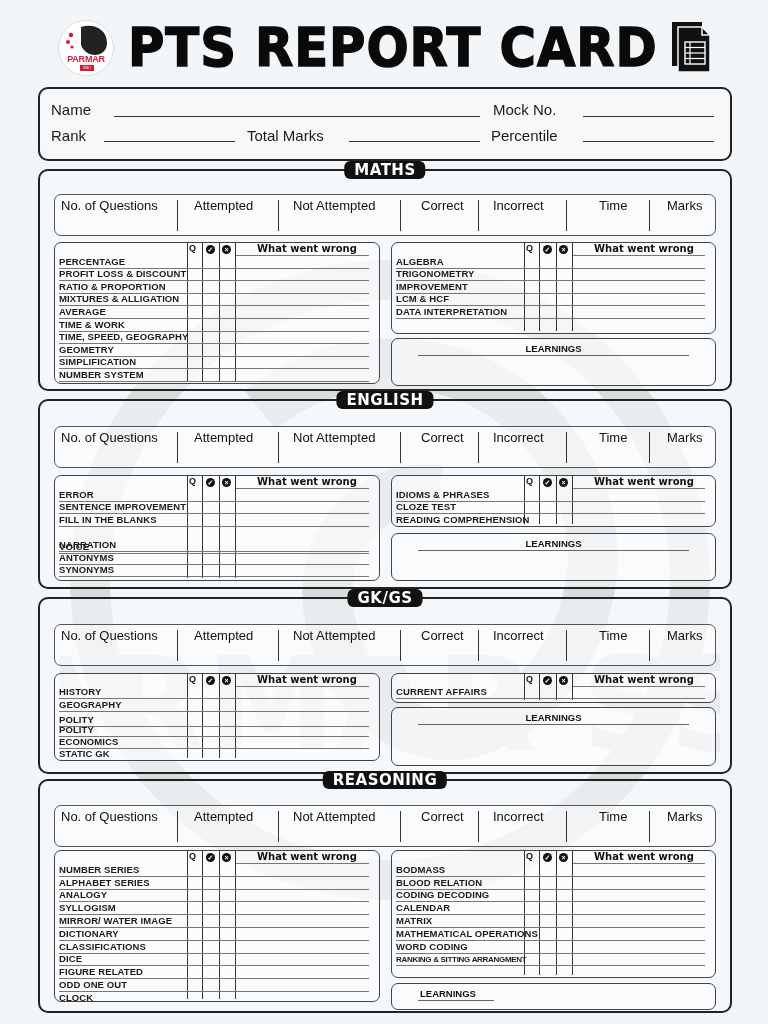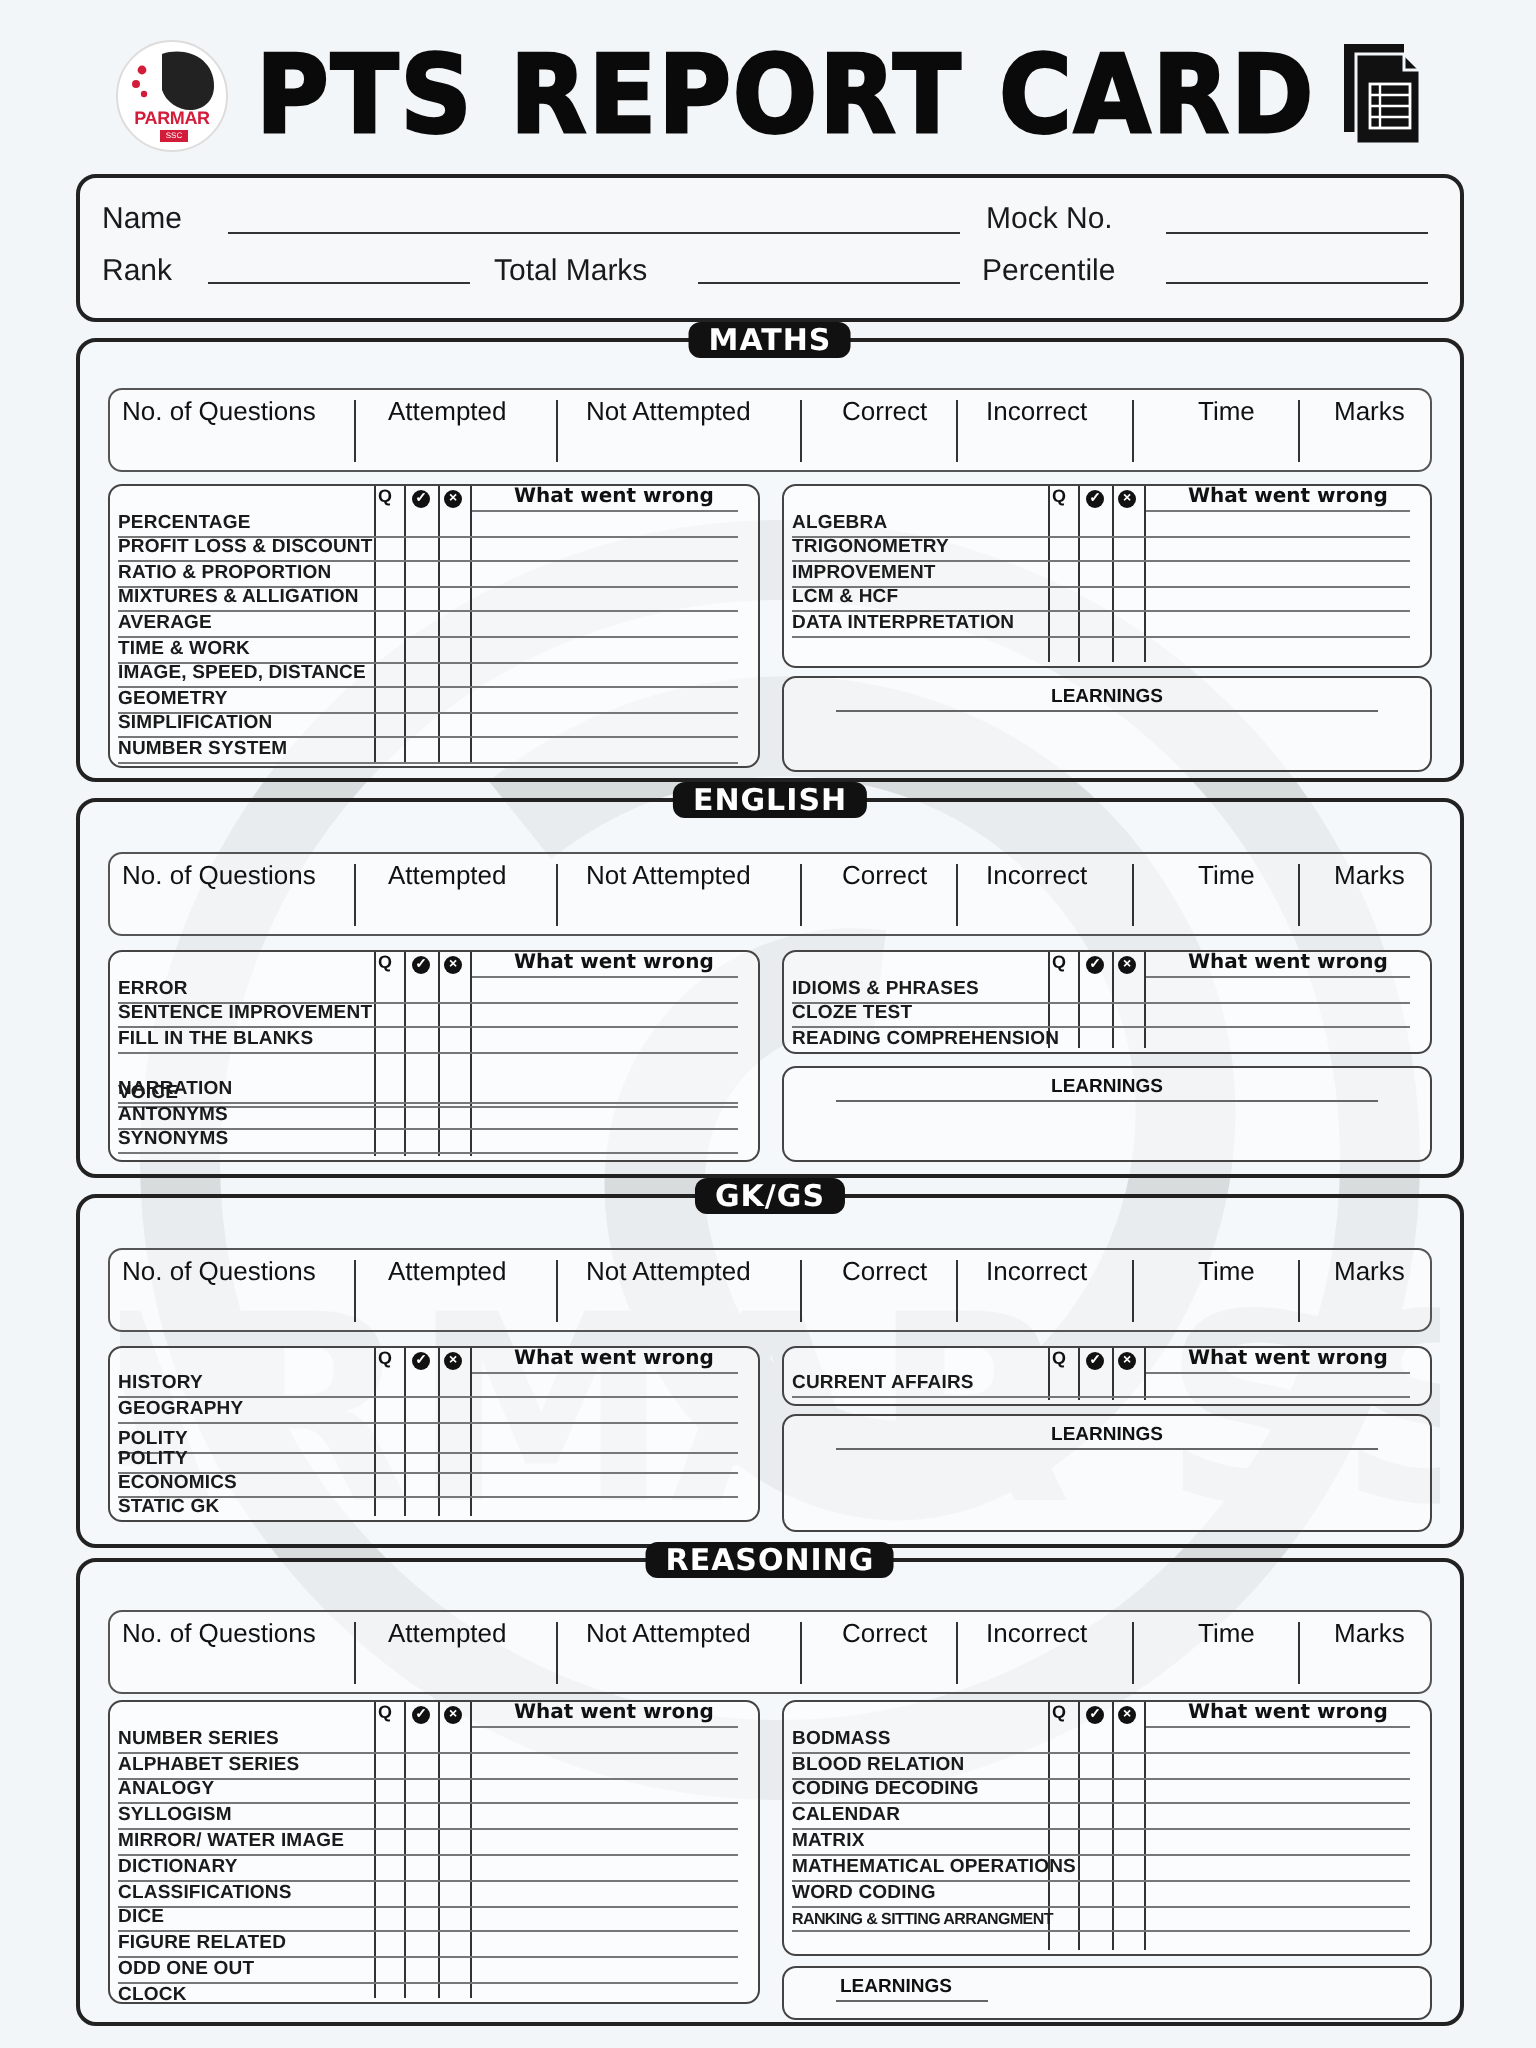--- a/index.html
+++ b/index.html
@@ -191,21 +191,21 @@
           <div class="row" style="top:50.8px;height:12.6px">
             <span>MIXTURES &amp; ALLIGATION</span>
           </div>
           <div class="row" style="top:63.4px;height:12.6px">
             <span>AVERAGE</span>
           </div>
           <div class="row" style="top:76px;height:12.6px">
             <span>TIME &amp; WORK</span>
           </div>
           <div class="row" style="top:88.6px;height:12.6px">
-            <span>IMAGE, SPEED, DISTANCE</span>
+            <span>TIME, SPEED, GEOGRAPHY</span>
           </div>
           <div class="row" style="top:101.2px;height:12.6px">
             <span>GEOMETRY</span>
           </div>
           <div class="row" style="top:113.8px;height:12.6px">
             <span>SIMPLIFICATION</span>
           </div>
           <div class="row" style="top:126.39999999999999px;height:12.6px">
             <span>NUMBER SYSTEM</span>
           </div>

